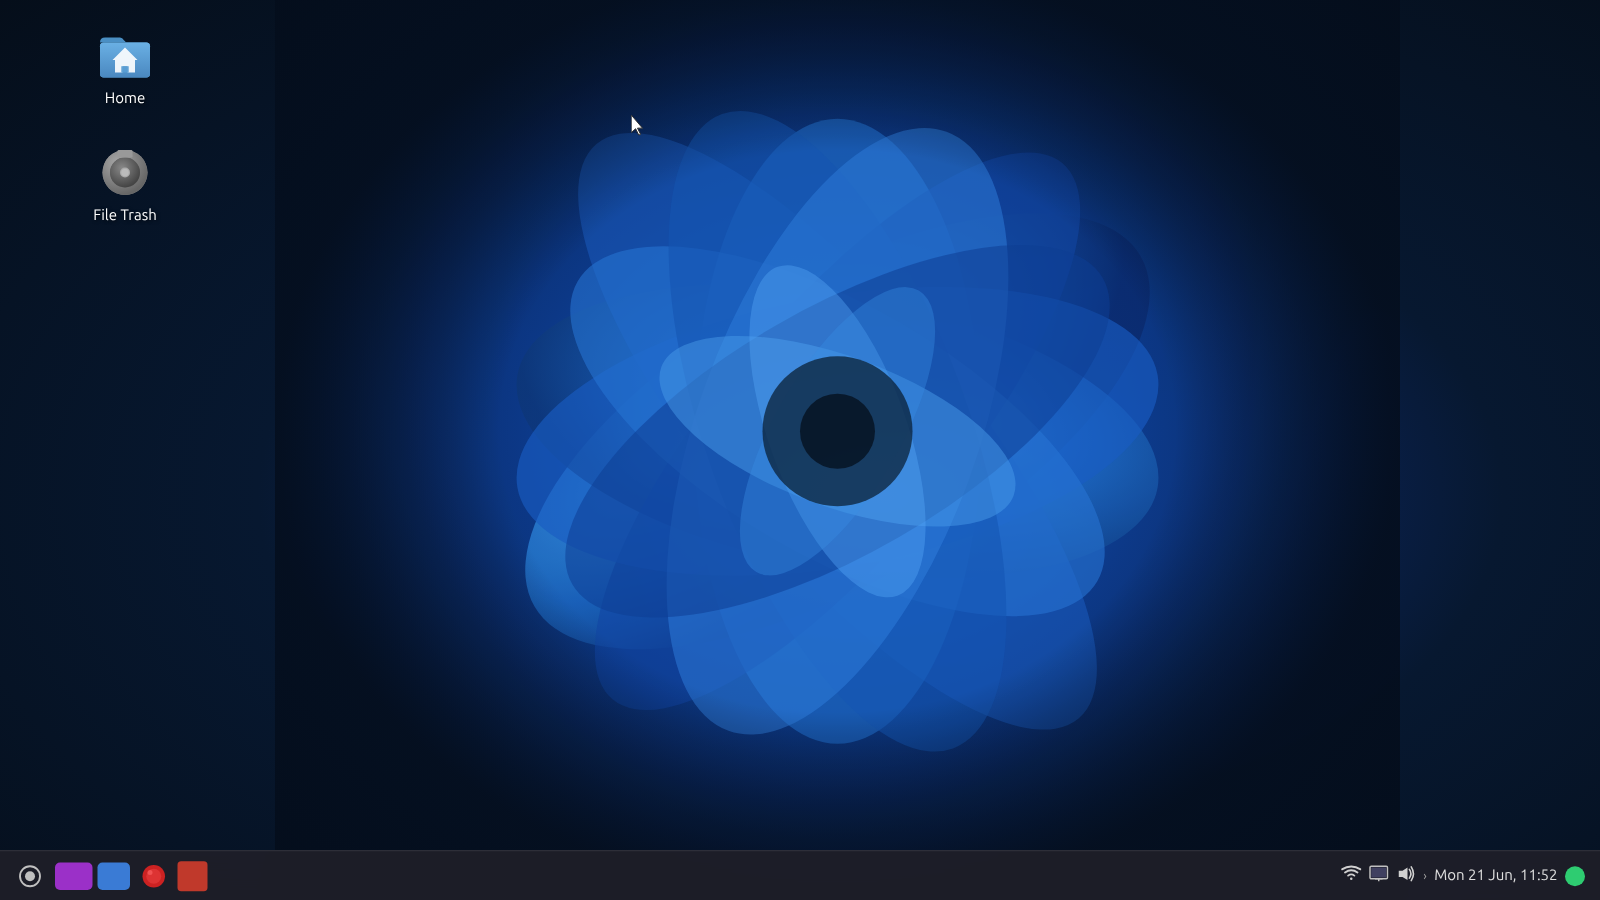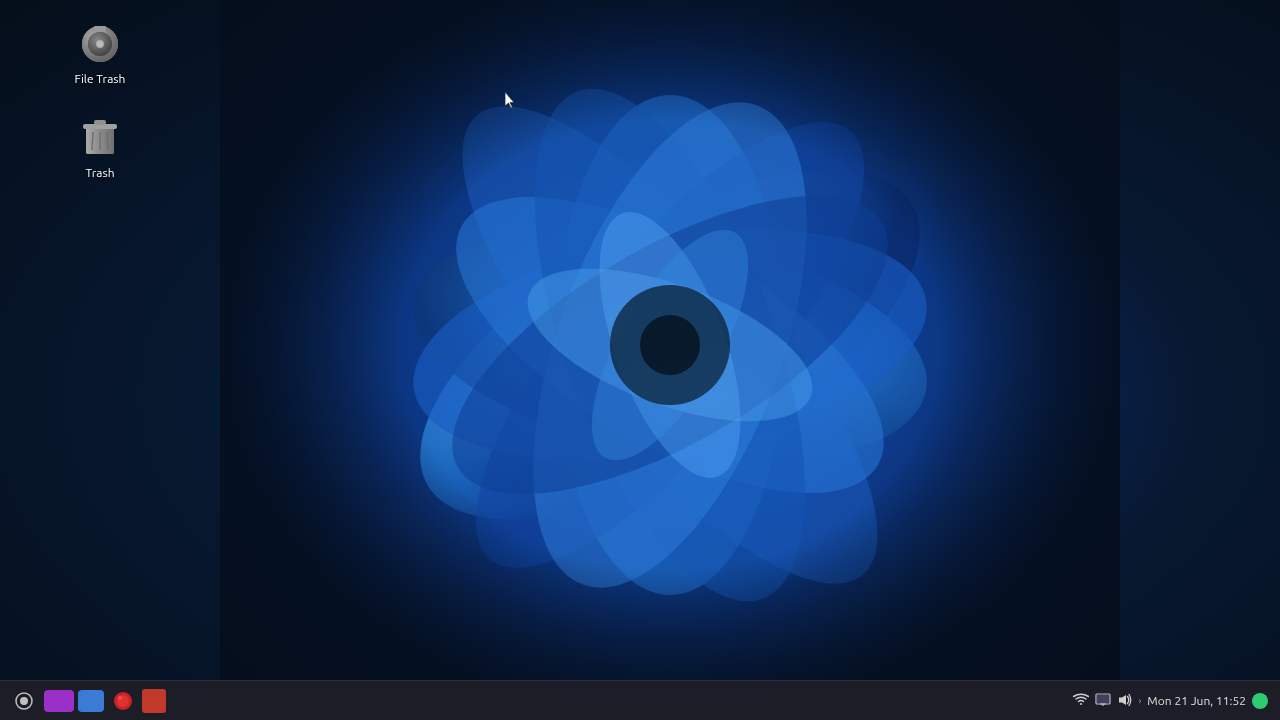--- a/index.html
+++ b/index.html
@@ -221,20 +221,43 @@
     <radialGradient id="vignette" cx="50%" cy="50%" r="50%">
       <stop offset="60%" stop-color="transparent"></stop>
       <stop offset="100%" stop-color="#040d1a" stop-opacity="0.9"></stop>
     </radialGradient>
     <rect width="900" height="750" fill="url(#vignette)"></rect>
   </svg>
 </div>
 
 <div class="desktop-icons">
 
+  <div class="desktop-icon">
+    <div class="icon-img">
+      <svg class="home-icon-svg" viewBox="0 0 48 48" xmlns="http://www.w3.org/2000/svg">
+
+        <rect x="4" y="16" width="40" height="28" rx="3" ry="3" fill="#5a9fd4"></rect>
+        <rect x="4" y="16" width="40" height="28" rx="3" ry="3" fill="url(#folder-body-grad)"></rect>
+
+        <path d="M4 16 Q4 12 8 12 L20 12 Q22 12 23 14 L25 16 Z" fill="#4a8fc4"></path>
+
+        <g transform="translate(12, 16)">
+          <polygon points="12,4 22,14 20,14 20,24 14,24 14,19 10,19 10,24 4,24 4,14 2,14" fill="white" opacity="0.9"></polygon>
+          <rect x="9" y="19" width="6" height="5" fill="#5a9fd4" opacity="0.9"></rect>
+        </g>
+        <defs>
+          <linearGradient id="folder-body-grad" x1="0" y1="0" x2="0" y2="1">
+            <stop offset="0%" stop-color="#6ab0e4"></stop>
+            <stop offset="100%" stop-color="#4a88c0"></stop>
+          </linearGradient>
+        </defs>
+      </svg>
+    </div>
+    <span class="icon-label">Home</span>
+  </div>
 
   <div class="desktop-icon">
     <div class="icon-img">
       <svg class="filesystem-icon-svg" viewBox="0 0 48 48" xmlns="http://www.w3.org/2000/svg">
 
         <circle cx="24" cy="26" r="18" fill="#888"></circle>
         <circle cx="24" cy="26" r="18" fill="url(#disk-grad)"></circle>
         <circle cx="24" cy="26" r="12" fill="#666"></circle>
         <circle cx="24" cy="26" r="12" fill="url(#disk-inner-grad)"></circle>
         <circle cx="24" cy="26" r="4" fill="#aaa"></circle>
@@ -249,45 +272,20 @@
           <radialGradient id="disk-inner-grad" cx="40%" cy="35%" r="65%">
             <stop offset="0%" stop-color="#888"></stop>
             <stop offset="100%" stop-color="#444"></stop>
           </radialGradient>
         </defs>
       </svg>
     </div>
     <span class="icon-label">File Trash</span>
   </div>
 
-  <div class="desktop-icon">
-    <div class="icon-img">
-      <svg class="trash-icon-svg" viewBox="0 0 44 44" xmlns="http://www.w3.org/2000/svg">
-
-        <rect x="8" y="14" width="28" height="26" rx="2" ry="2" fill="#909090"></rect>
-        <rect x="8" y="14" width="28" height="26" rx="2" ry="2" fill="url(#trash-body-grad)"></rect>
-
-        <rect x="5" y="10" width="34" height="5" rx="2" ry="2" fill="#a0a0a0"></rect>
-
-        <rect x="16" y="6" width="12" height="5" rx="2" ry="2" fill="#909090"></rect>
-
-        <line x1="15" y1="18" x2="14" y2="36" stroke="#707070" stroke-width="1.5"></line>
-        <line x1="22" y1="18" x2="22" y2="36" stroke="#707070" stroke-width="1.5"></line>
-        <line x1="29" y1="18" x2="30" y2="36" stroke="#707070" stroke-width="1.5"></line>
-        <defs>
-          <linearGradient id="trash-body-grad" x1="0" y1="0" x2="1" y2="0">
-            <stop offset="0%" stop-color="#aaaaaa"></stop>
-            <stop offset="40%" stop-color="#909090"></stop>
-            <stop offset="100%" stop-color="#707070"></stop>
-          </linearGradient>
-        </defs>
-      </svg>
-    </div>
-    <span class="icon-label">Trash</span>
-  </div>
 
 </div>
 
 <svg class="cursor" style="left:505px;top:92px;" viewBox="0 0 12 18" xmlns="http://www.w3.org/2000/svg">
   <polygon points="0,0 0,14 3.5,11 6,16 7.5,15.5 5,10.5 9,10.5" fill="white" stroke="#333" stroke-width="0.8"></polygon>
 </svg>
 
 <div class="taskbar">
   <div class="taskbar-left">
 

